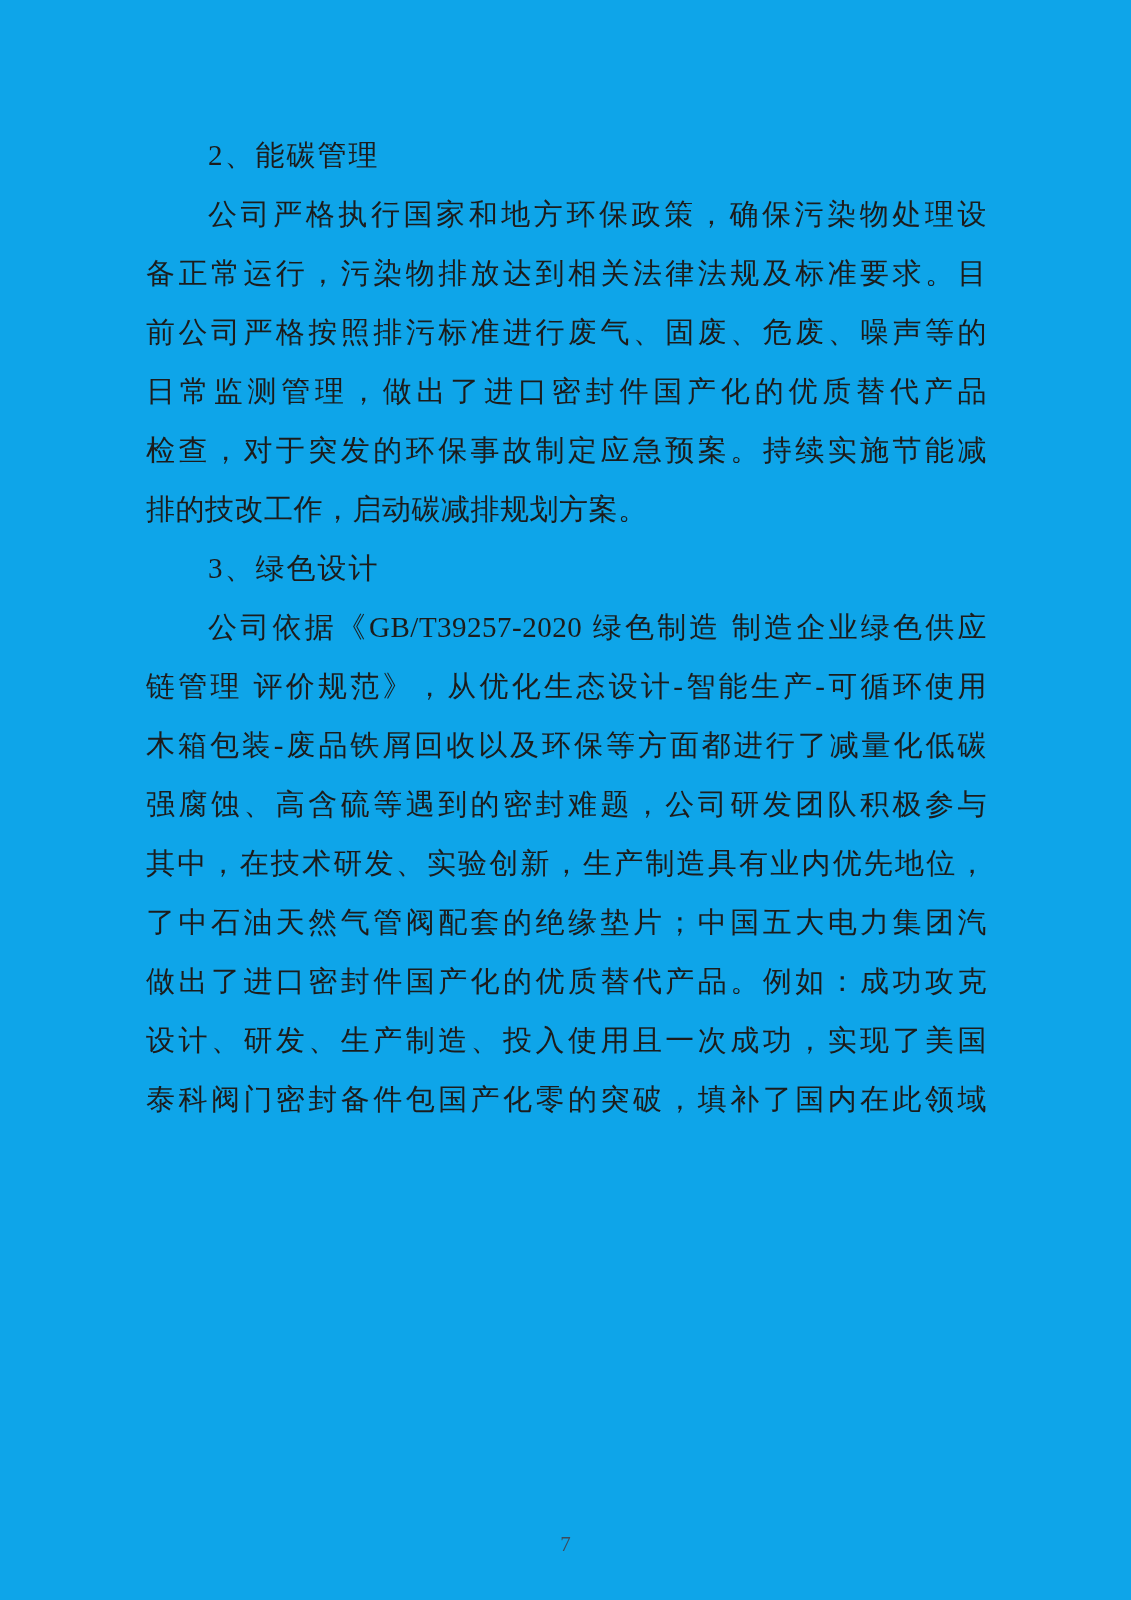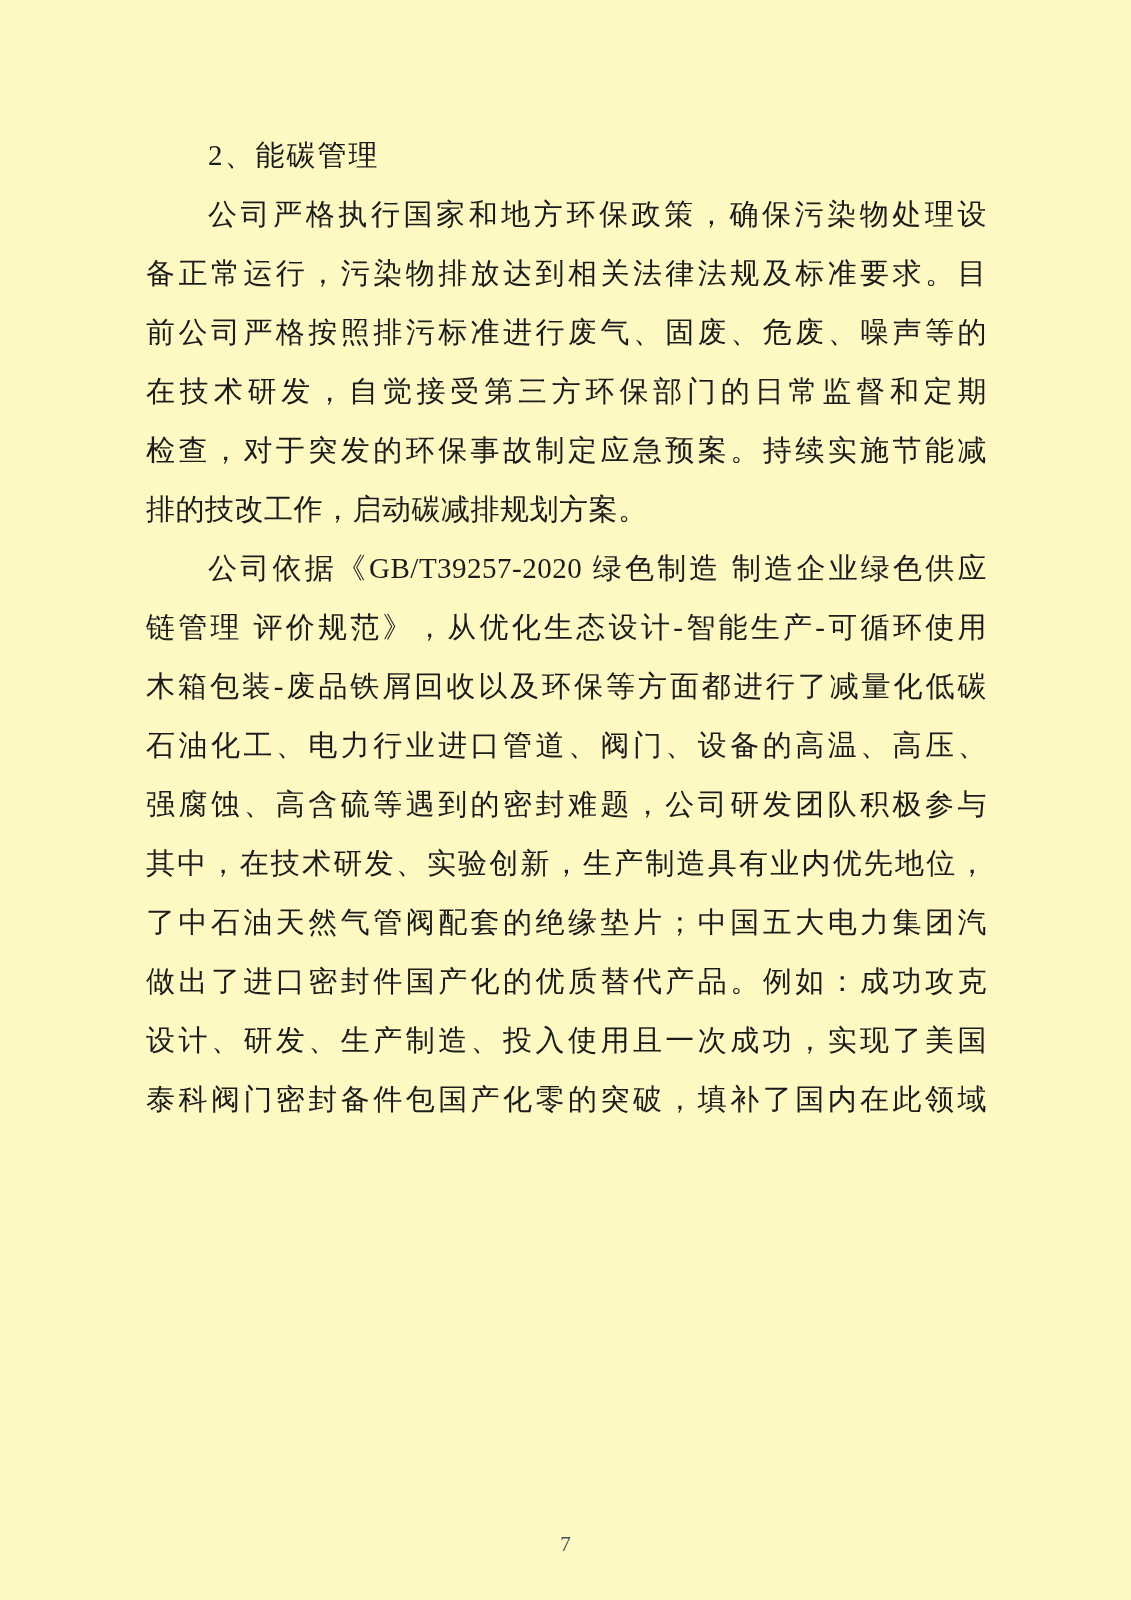--- a/index.html
+++ b/index.html
@@ -5,21 +5,21 @@
   html, body {
     margin: 0;
     padding: 0;
     background: #f2f2f2;
   }
   .page {
     position: relative;
     width: 1131px;
     height: 1600px;
     margin: 0 auto;
-    background: #fef9c3;
+    background: #0ea5e9;
     overflow: hidden;
     font-family: "Liberation Serif", "DejaVu Serif", serif;
     color: #1c1c1c;
   }
   .content {
     position: absolute;
     left: 146px;
     top: 126px;
     width: 841px;
   }
@@ -56,27 +56,27 @@
 </style>
 </head>
 <body>
 
 <div class="page">
   <div class="content">
     <div class="line heading">2、能碳管理</div>
     <div class="line j indent">公司严格执行国家和地方环保政策，确保污染物处理设</div>
     <div class="line j">备正常运行，污染物排放达到相关法律法规及标准要求。目</div>
     <div class="line j">前公司严格按照排污标准进行废气、固废、危废、噪声等的</div>
-    <div class="line j">在技术研发，自觉接受第三方环保部门的日常监督和定期</div>
+    <div class="line j">日常监测管理，做出了进口密封件国产化的优质替代产品</div>
     <div class="line j">检查，对于突发的环保事故制定应急预案。持续实施节能减</div>
     <div class="line">排的技改工作，启动碳减排规划方案。</div>
+    <div class="line heading">3、绿色设计</div>
     <div class="line j indent">公司依据《GB/T39257-2020 绿色制造 制造企业绿色供应</div>
     <div class="line j">链管理 评价规范》，从优化生态设计-智能生产-可循环使用</div>
     <div class="line j">木箱包装-废品铁屑回收以及环保等方面都进行了减量化低碳</div>
-    <div class="line j">石油化工、电力行业进口管道、阀门、设备的高温、高压、</div>
     <div class="line j">强腐蚀、高含硫等遇到的密封难题，公司研发团队积极参与</div>
     <div class="line j">其中，在技术研发、实验创新，生产制造具有业内优先地位，</div>
     <div class="line j">了中石油天然气管阀配套的绝缘垫片；中国五大电力集团汽</div>
     <div class="line j">做出了进口密封件国产化的优质替代产品。例如：成功攻克</div>
     <div class="line j">设计、研发、生产制造、投入使用且一次成功，实现了美国</div>
     <div class="line j">泰科阀门密封备件包国产化零的突破，填补了国内在此领域</div>
   </div>
   <div class="pagenum">7</div>
 </div>
 

